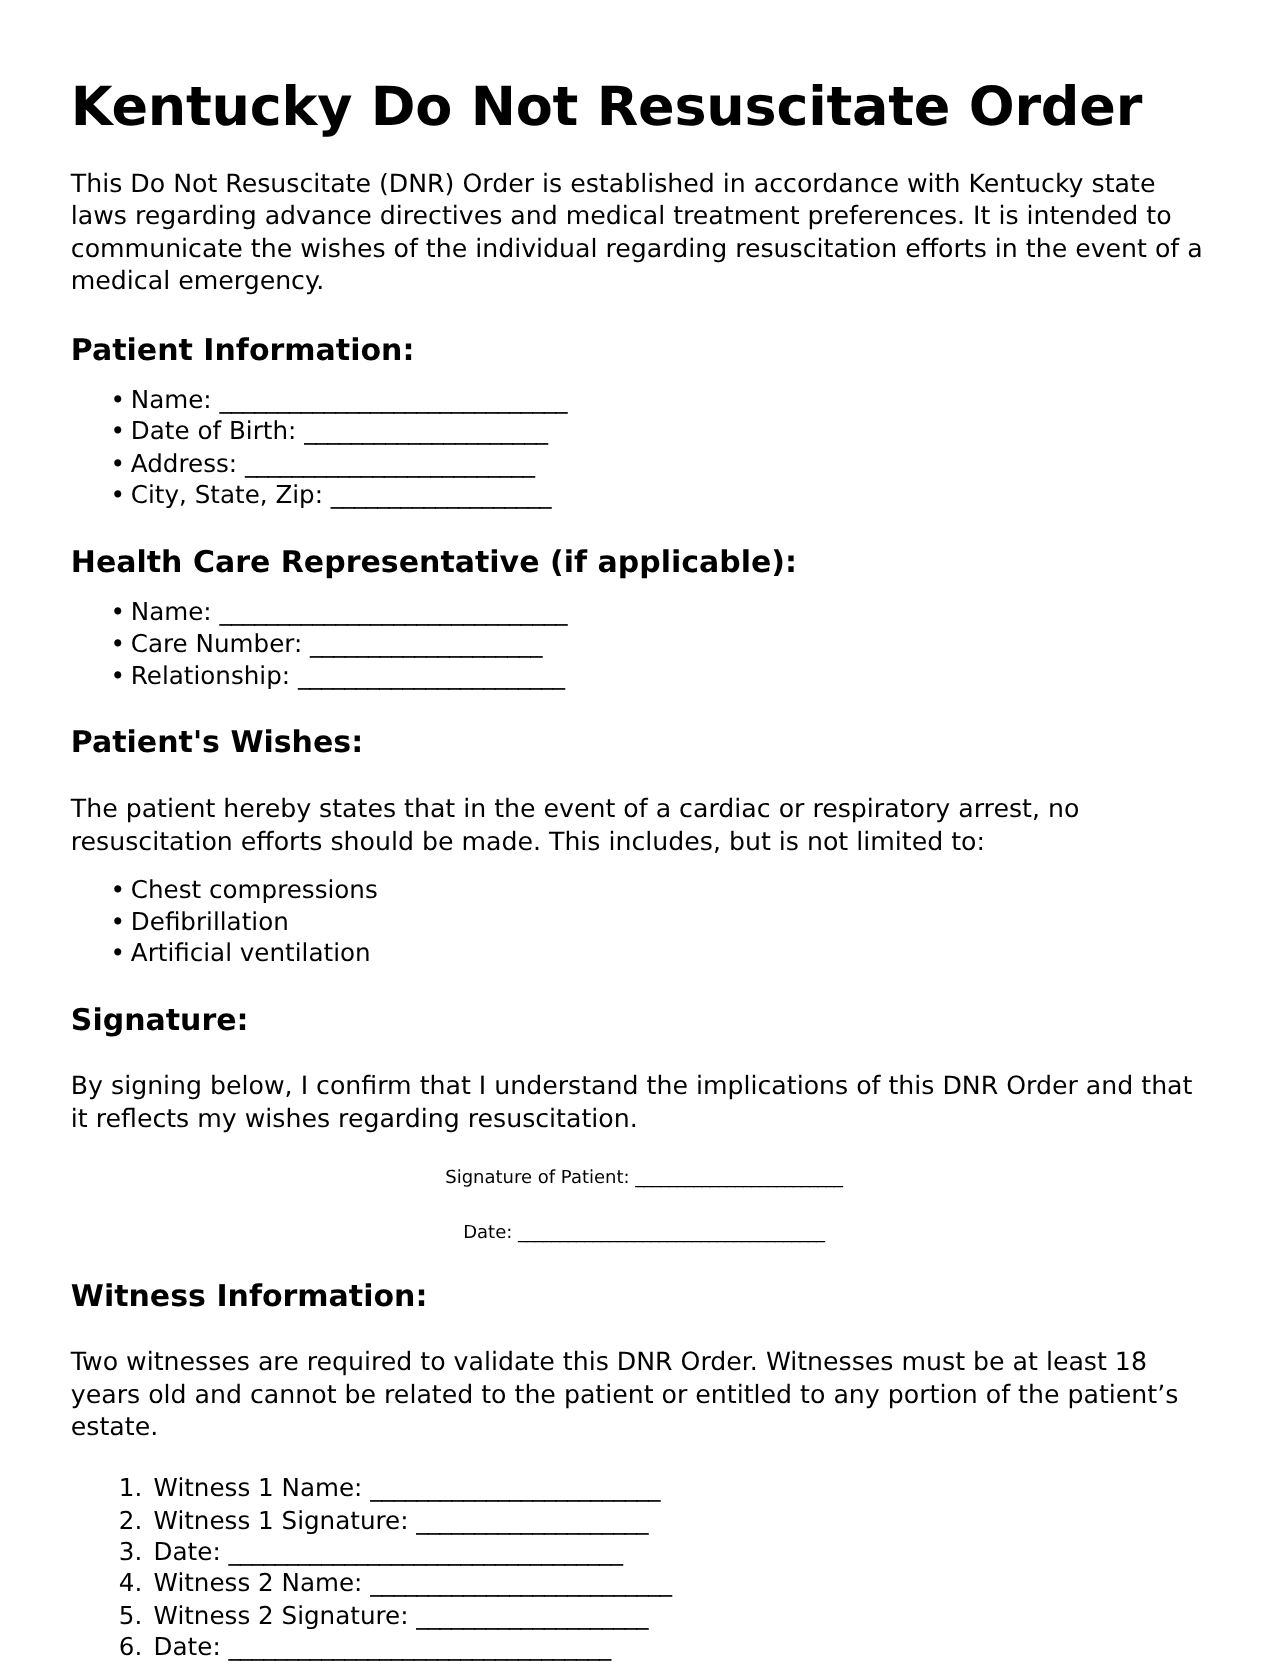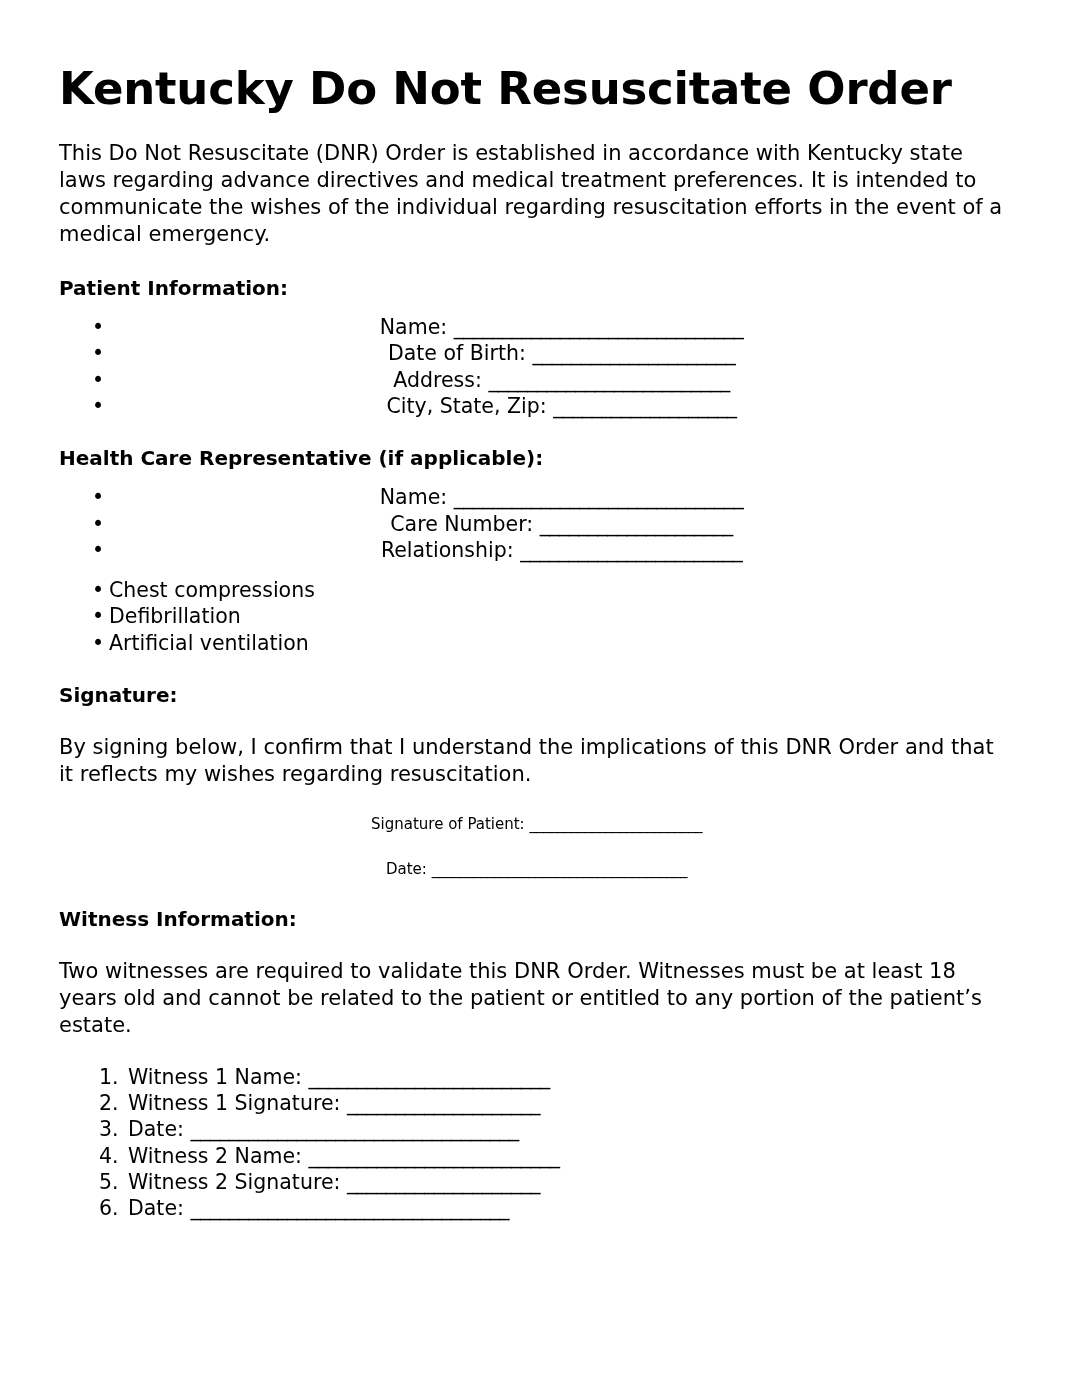--- a/index.html
+++ b/index.html
@@ -41,32 +41,31 @@
 
   p.para {
     font-size: 21px;
     line-height: 1.30;
     margin: 0;
     padding-top: 26px;
     width: 952px;
   }
 
   h2.section-heading {
-    font-size: 20px;
+    font-size: 25px;
     font-weight: bold;
     line-height: 1.25;
     margin: 0;
     padding-top: 27px;
   }
 
   ul.field-list {
     margin: 0;
     padding: 13px 0 0 0;
     list-style: none;
-    text-align: center;
   }
   ul.field-list li {
     font-size: 20.5px;
     line-height: 1.29;
     position: relative;
     padding-left: 50px;
     white-space: nowrap;
   }
   ul.field-list li::before {
     content: "\2022";
@@ -161,21 +160,23 @@
     </ul>
 
     <h2 class="section-heading">Health Care Representative (if applicable):</h2>
 
     <ul class="field-list">
       <li><span>Name:</span> <span class="blank">______________________________</span></li>
       <li><span>Care Number:</span> <span class="blank">____________________</span></li>
       <li><span>Relationship:</span> <span class="blank">_______________________</span></li>
     </ul>
 
-
+    <h2 class="section-heading">Patient's Wishes:</h2>
+
+    <p class="para">The patient hereby states that in the event of a cardiac or respiratory arrest, no resuscitation efforts should be made. This includes, but is not limited to:</p>
 
     <ul class="plain-list">
       <li>Chest compressions</li>
       <li>Defibrillation</li>
       <li>Artificial ventilation</li>
     </ul>
 
     <h2 class="section-heading">Signature:</h2>
 
     <p class="para">By signing below, I confirm that I understand the implications of this DNR Order and that it reflects my wishes regarding resuscitation.</p>

